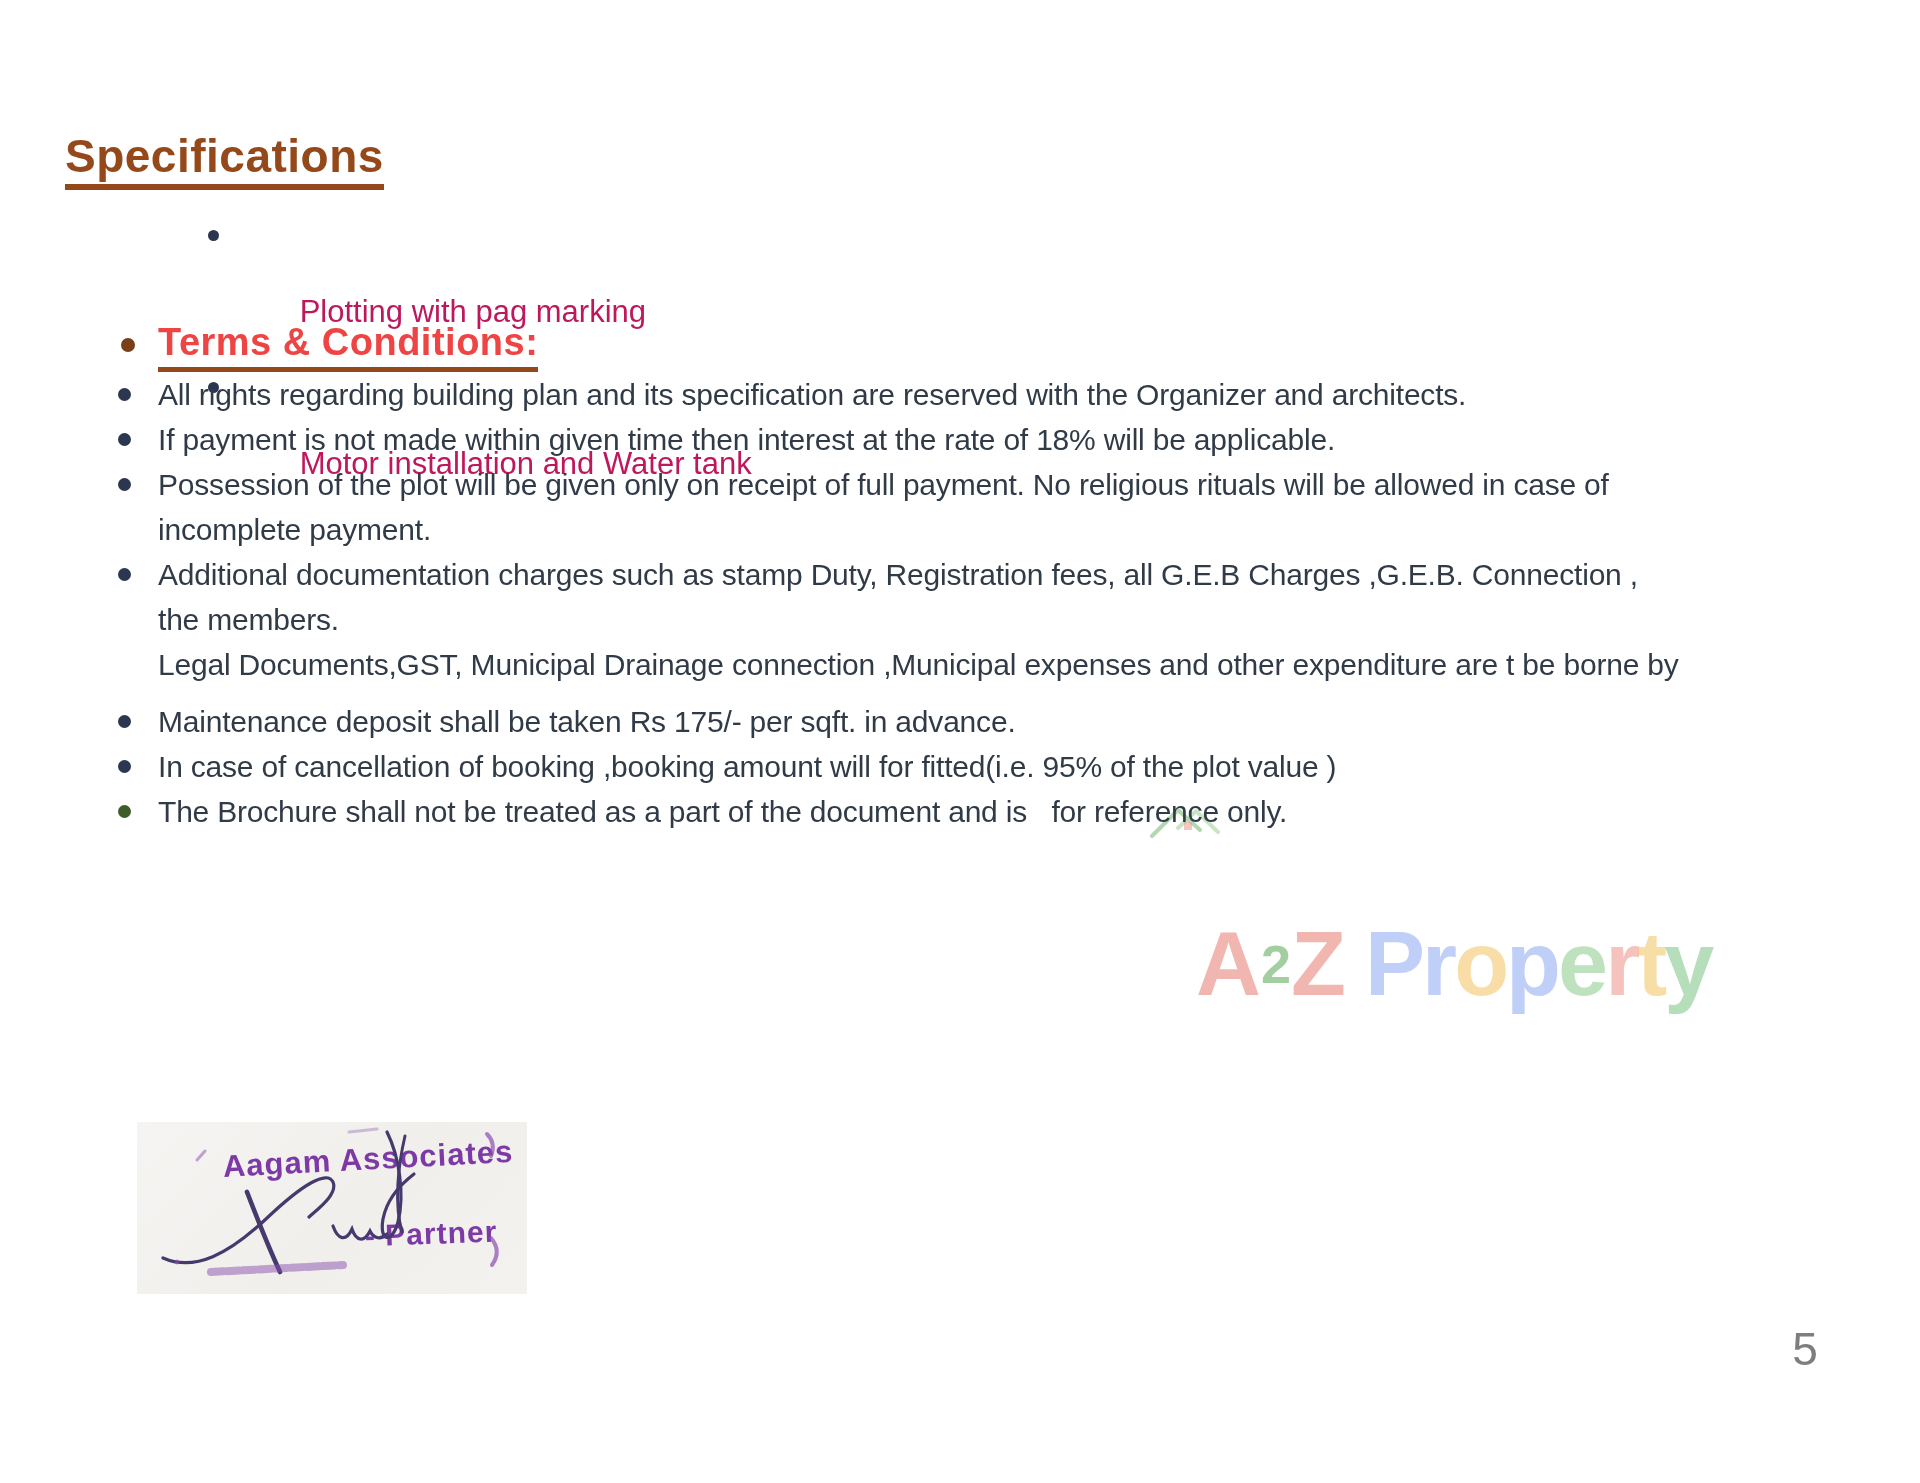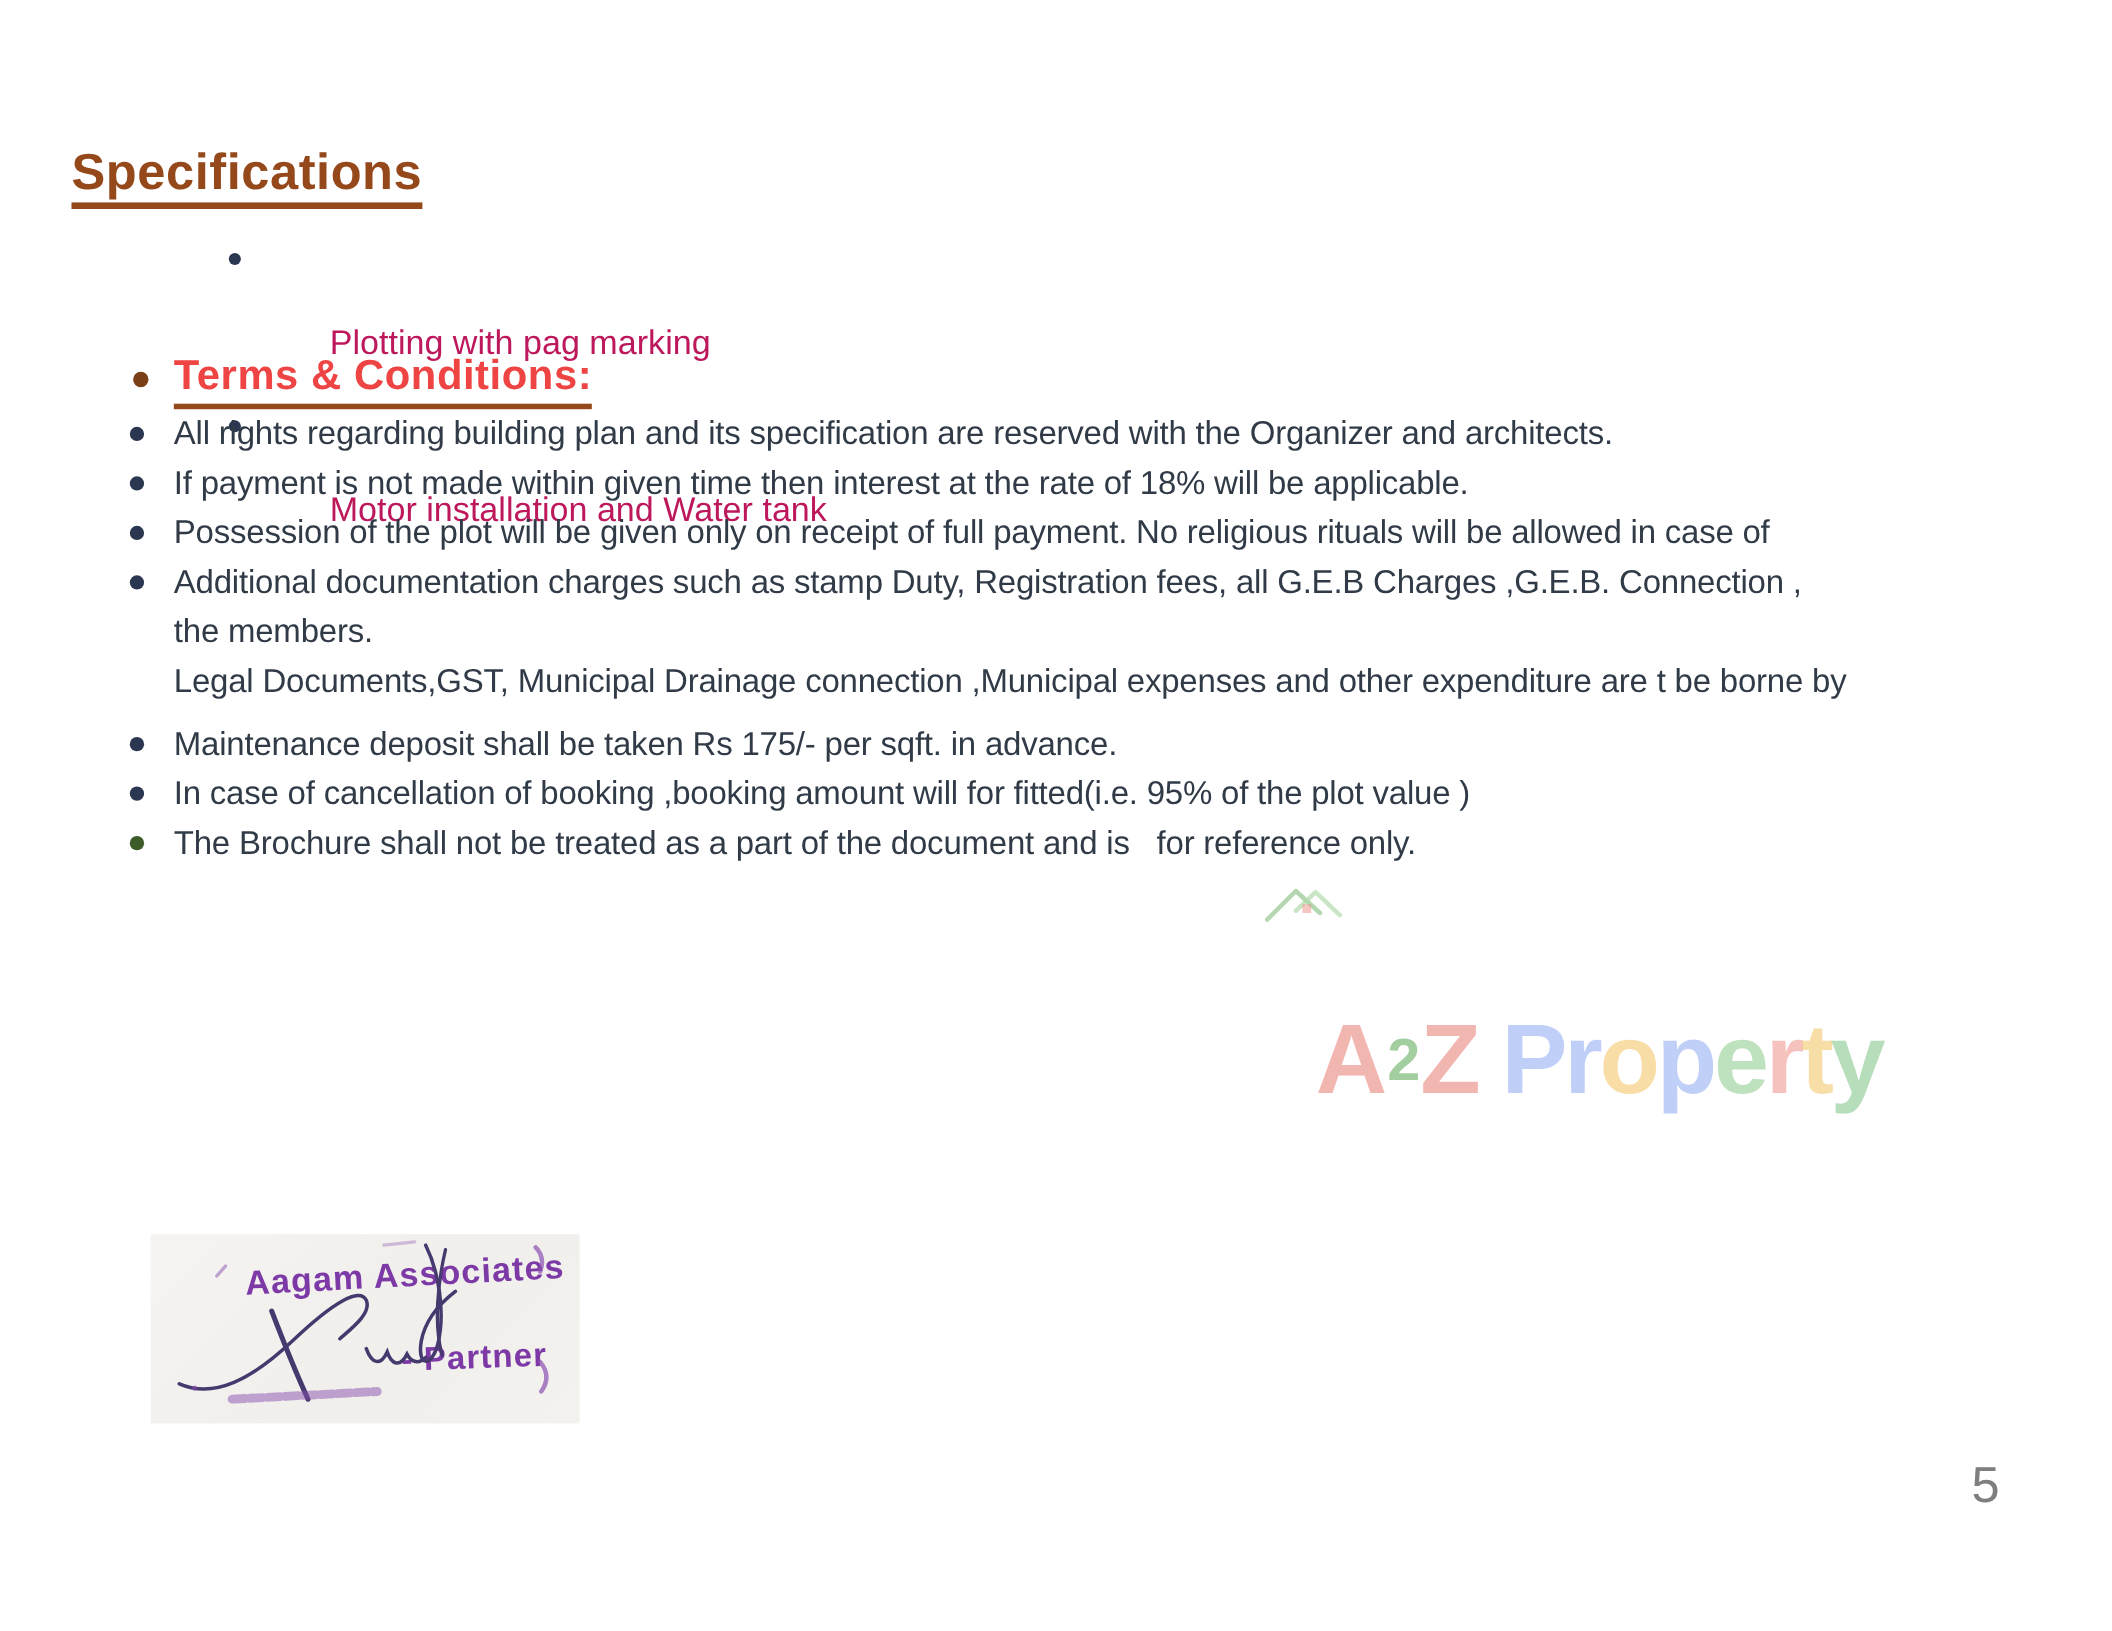--- a/index.html
+++ b/index.html
@@ -105,20 +105,21 @@
       <div class="term-item">
       <span class="t-bullet" style="background: rgb(43, 55, 80);"></span>
       <div class="t-lines">
           <div class="t-line">If payment is not made within given time then interest at the rate of 18% will be applicable.</div>
         </div>
     </div>
       <div class="term-item">
       <span class="t-bullet" style="background: rgb(43, 55, 80);"></span>
       <div class="t-lines">
           <div class="t-line">Possession of the plot will be given only on receipt of full payment. No religious rituals will be allowed in case of</div>
+          <div class="t-line">incomplete payment.</div>
         </div>
     </div>
       <div class="term-item">
       <span class="t-bullet" style="background: rgb(43, 55, 80);"></span>
       <div class="t-lines">
           <div class="t-line">Additional documentation charges such as stamp Duty, Registration fees, all G.E.B Charges ,G.E.B. Connection ,</div>
           <div class="t-line">the members.</div>
           <div class="t-line">Legal Documents,GST, Municipal Drainage connection ,Municipal expenses and other expenditure are t be borne by</div>
         </div>
     </div>

